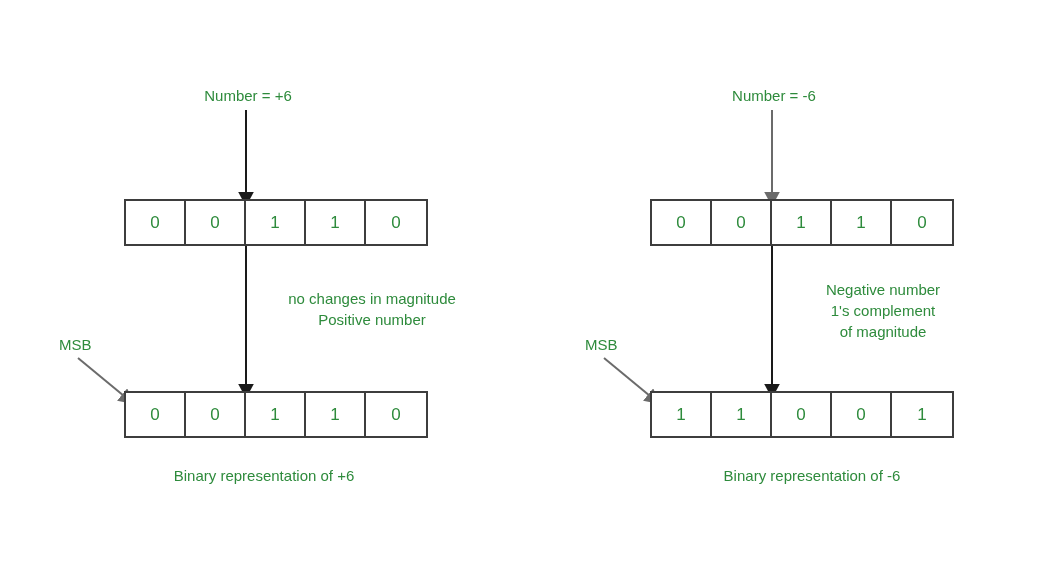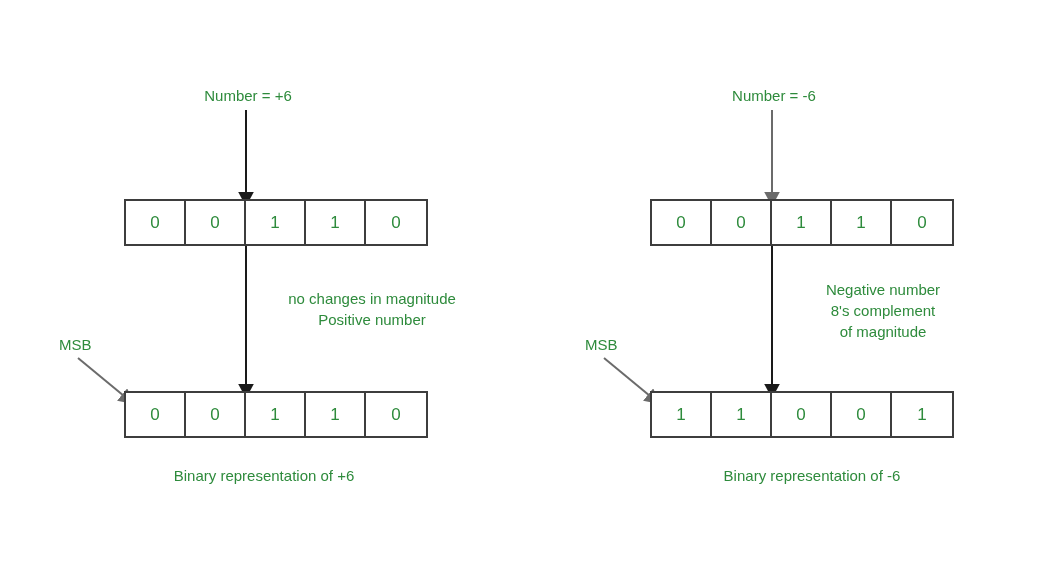--- a/index.html
+++ b/index.html
@@ -152,21 +152,21 @@
     <div class="bitrow" style="left:650px; top:199px;">
       <div class="bitcell">0</div>
       <div class="bitcell">0</div>
       <div class="bitcell">1</div>
       <div class="bitcell">1</div>
       <div class="bitcell">0</div>
     </div>
 
     <div class="lbl center multiline" style="left:883px; top:279px; width:180px;">
       <div>Negative number</div>
-      <div>8's complement</div>
+      <div>1's complement</div>
       <div>of magnitude</div>
     </div>
 
     <div class="lbl msb" style="left:585px; top:334px;">MSB</div>
 
     <div class="bitrow" style="left:650px; top:391px;">
       <div class="bitcell">1</div>
       <div class="bitcell">1</div>
       <div class="bitcell">0</div>
       <div class="bitcell">0</div>

